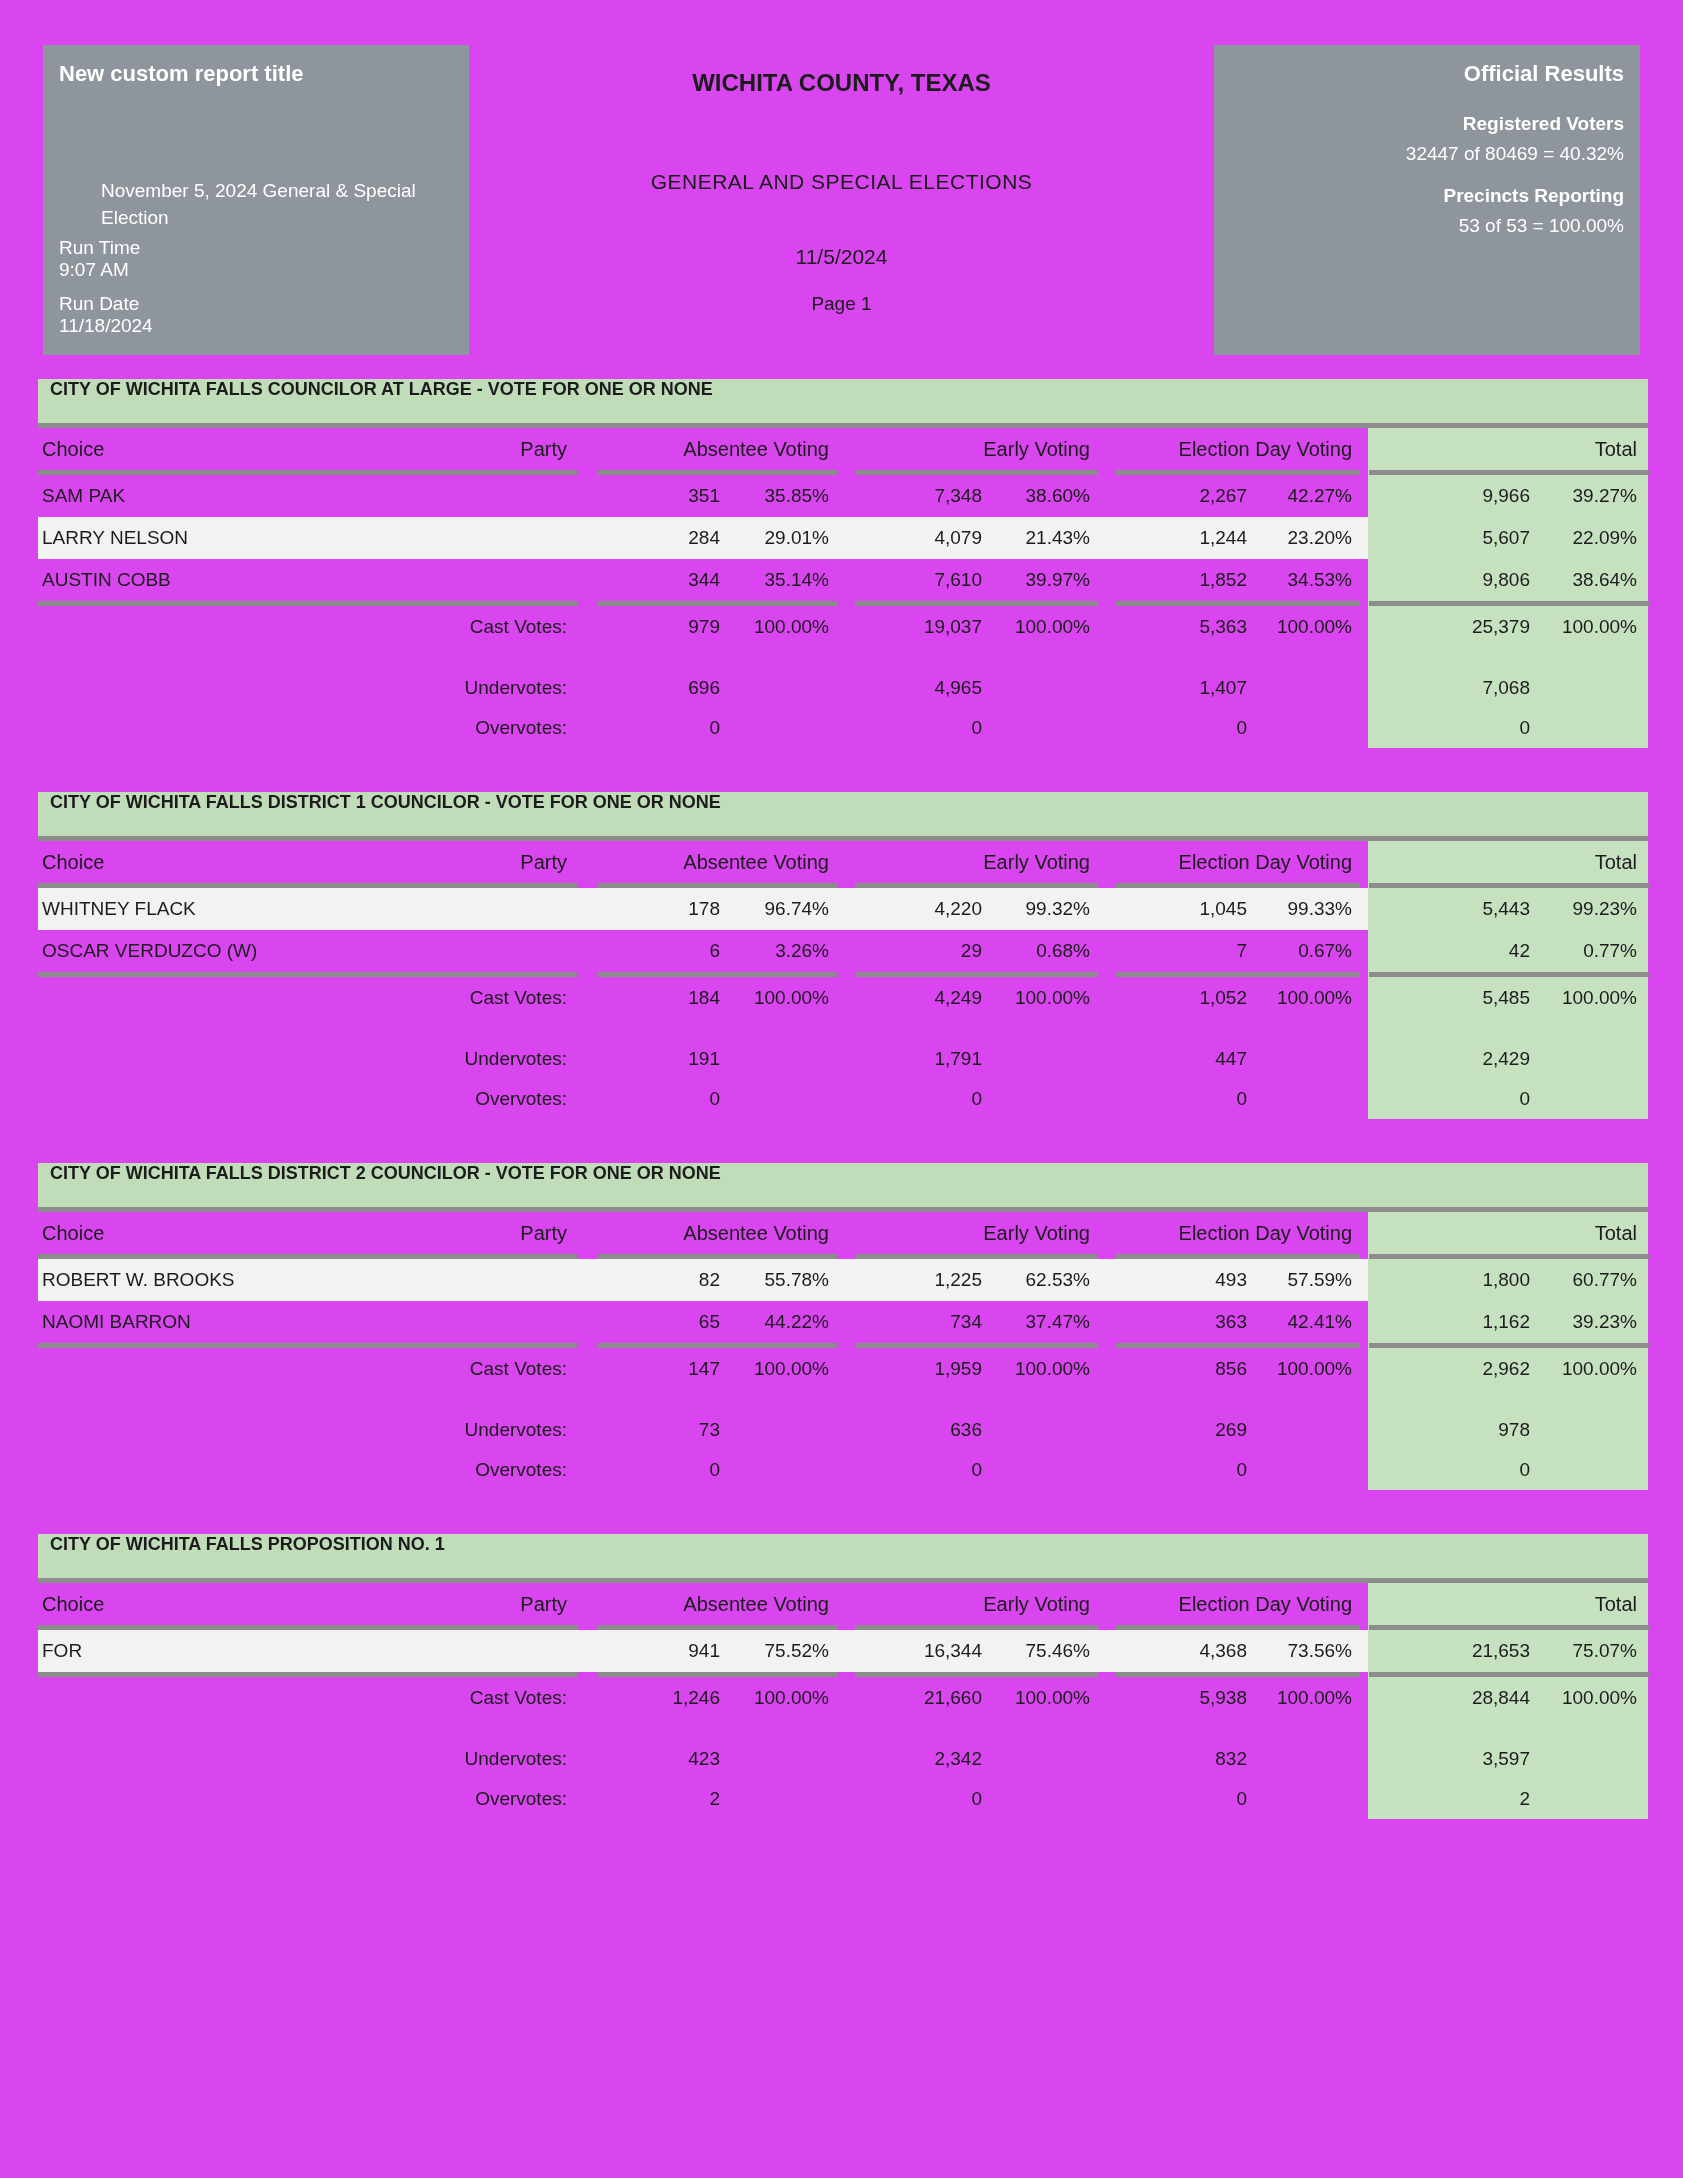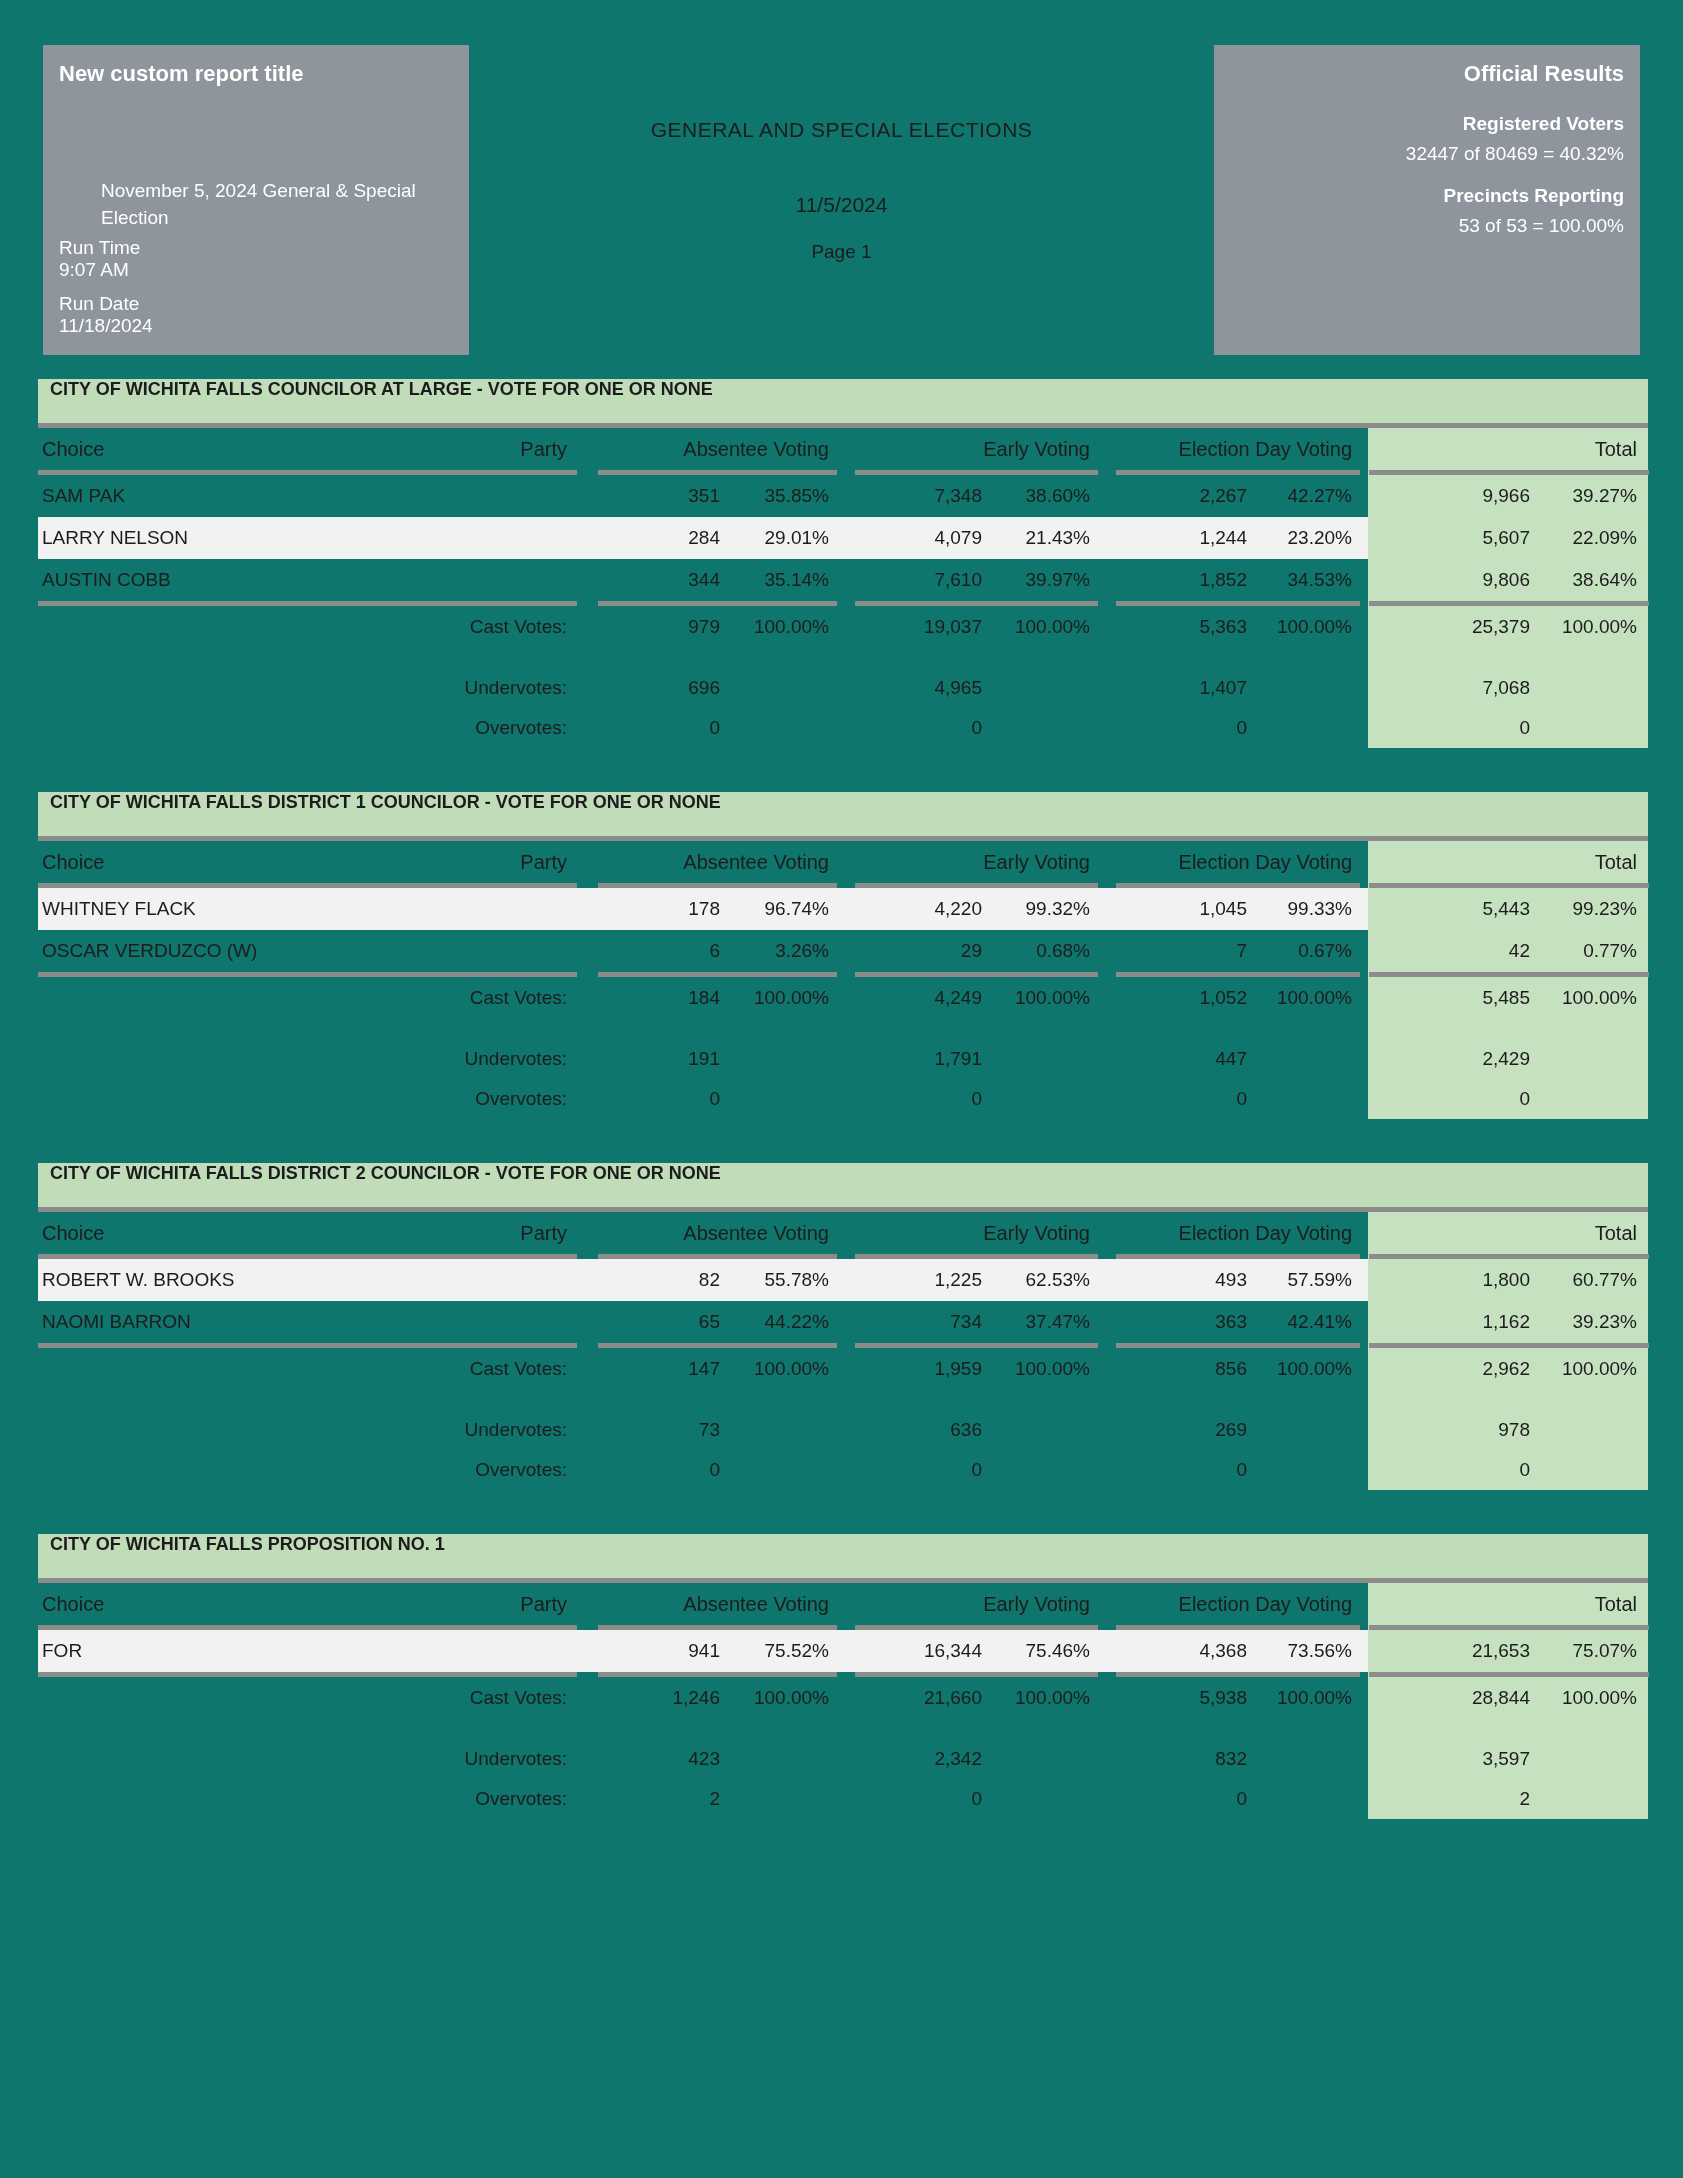--- a/index.html
+++ b/index.html
@@ -1,18 +1,18 @@
 <!DOCTYPE html>
 <html><head>
 <meta charset="utf-8">
 <style>
   * { margin:0; padding:0; box-sizing:border-box; }
   html,body { background:#ffffff; }
   body { font-family:"Liberation Sans", sans-serif; color:#1c1c1c; }
-  .page { position:relative; width:1683px; height:2178px; background:#0f766e; overflow:hidden; }
+  .page { position:relative; width:1683px; height:2178px; background:#d946ef; overflow:hidden; }
 
   
   .report-header { display:flex; justify-content:space-between; padding:0 43px; margin-top:45px; }
   .hbox { width:426px; height:310px; background:#8e959d; color:#ffffff; padding:16px 16px 18px 16px; display:flex; flex-direction:column; }
   .hbox-title { font-size:22px; font-weight:bold; }
   .hbox-subtitle { margin-top:91px; font-size:19px; line-height:1.4; max-width:337px;margin-left:42px; }
   .runrows { margin-top:auto; }
   .runrow { display:flex; justify-content:space-between; font-size:19px;flex-direction:column; }
   .runrow + .runrow { margin-top:12px; }
   .hbox.right { text-align:right; }
@@ -75,20 +75,21 @@
           <span>9:07 AM</span>
         </div>
         <div class="runrow">
           <span>Run Date</span>
           <span>11/18/2024</span>
         </div>
       </div>
     </div>
 
     <div class="hcenter">
+      <div class="county">WICHITA COUNTY, TEXAS</div>
       <div class="election">GENERAL AND SPECIAL ELECTIONS</div>
       <div class="edate">11/5/2024</div>
       <div class="pagenum">Page 1</div>
     </div>
 
     <div class="hbox right">
       <div class="hbox-title">Official Results</div>
       <div class="rb-label rb-reg">Registered Voters</div>
       <div class="rb-value">32447 of 80469 = 40.32%</div>
       <div class="rb-label rb-prec">Precincts Reporting</div>

